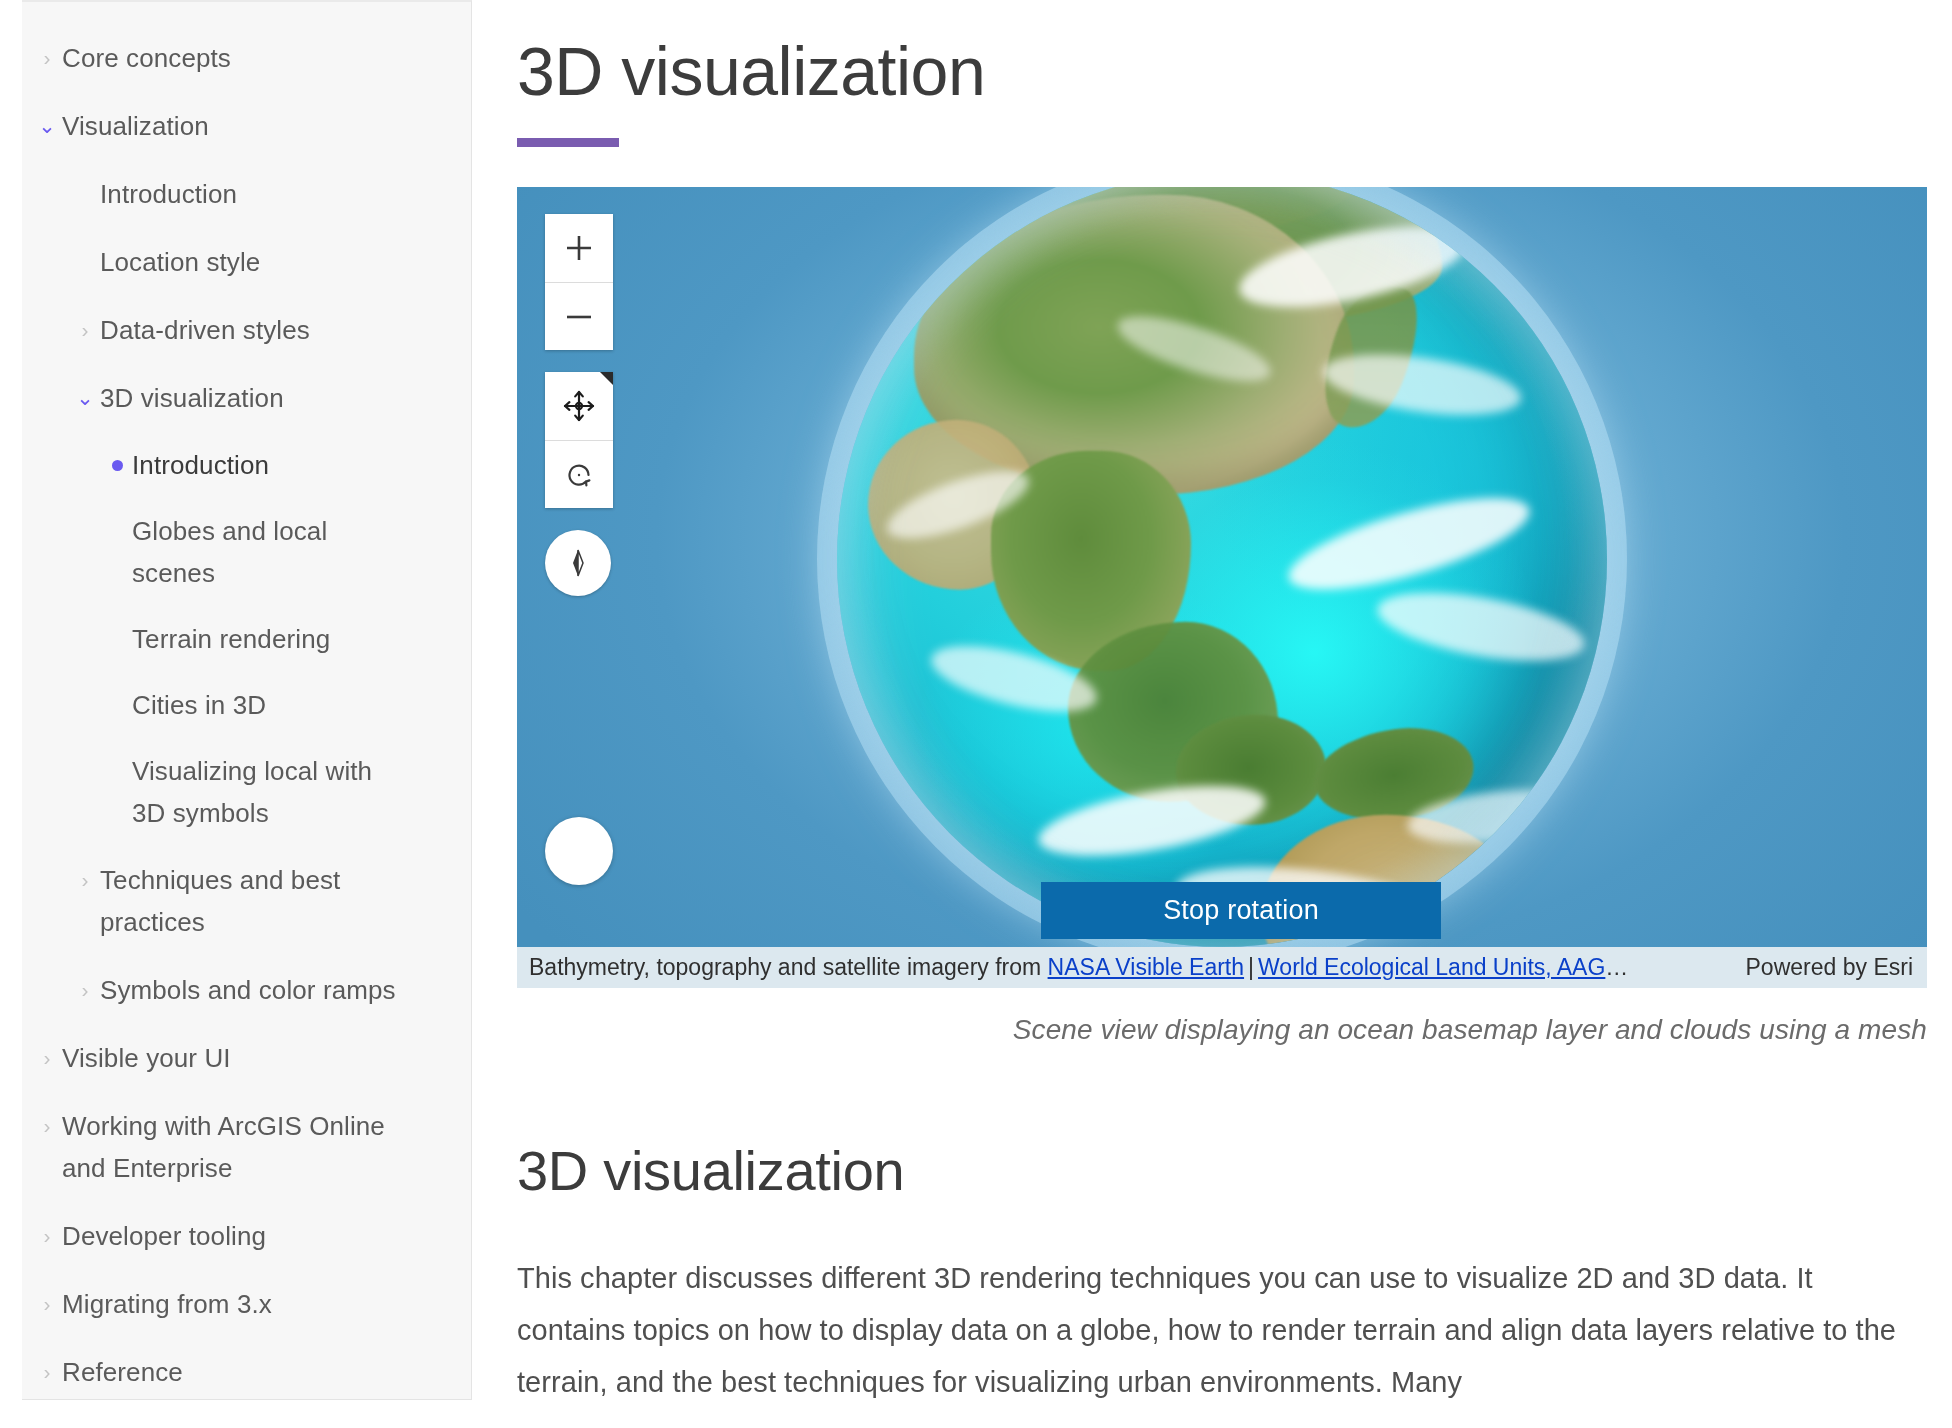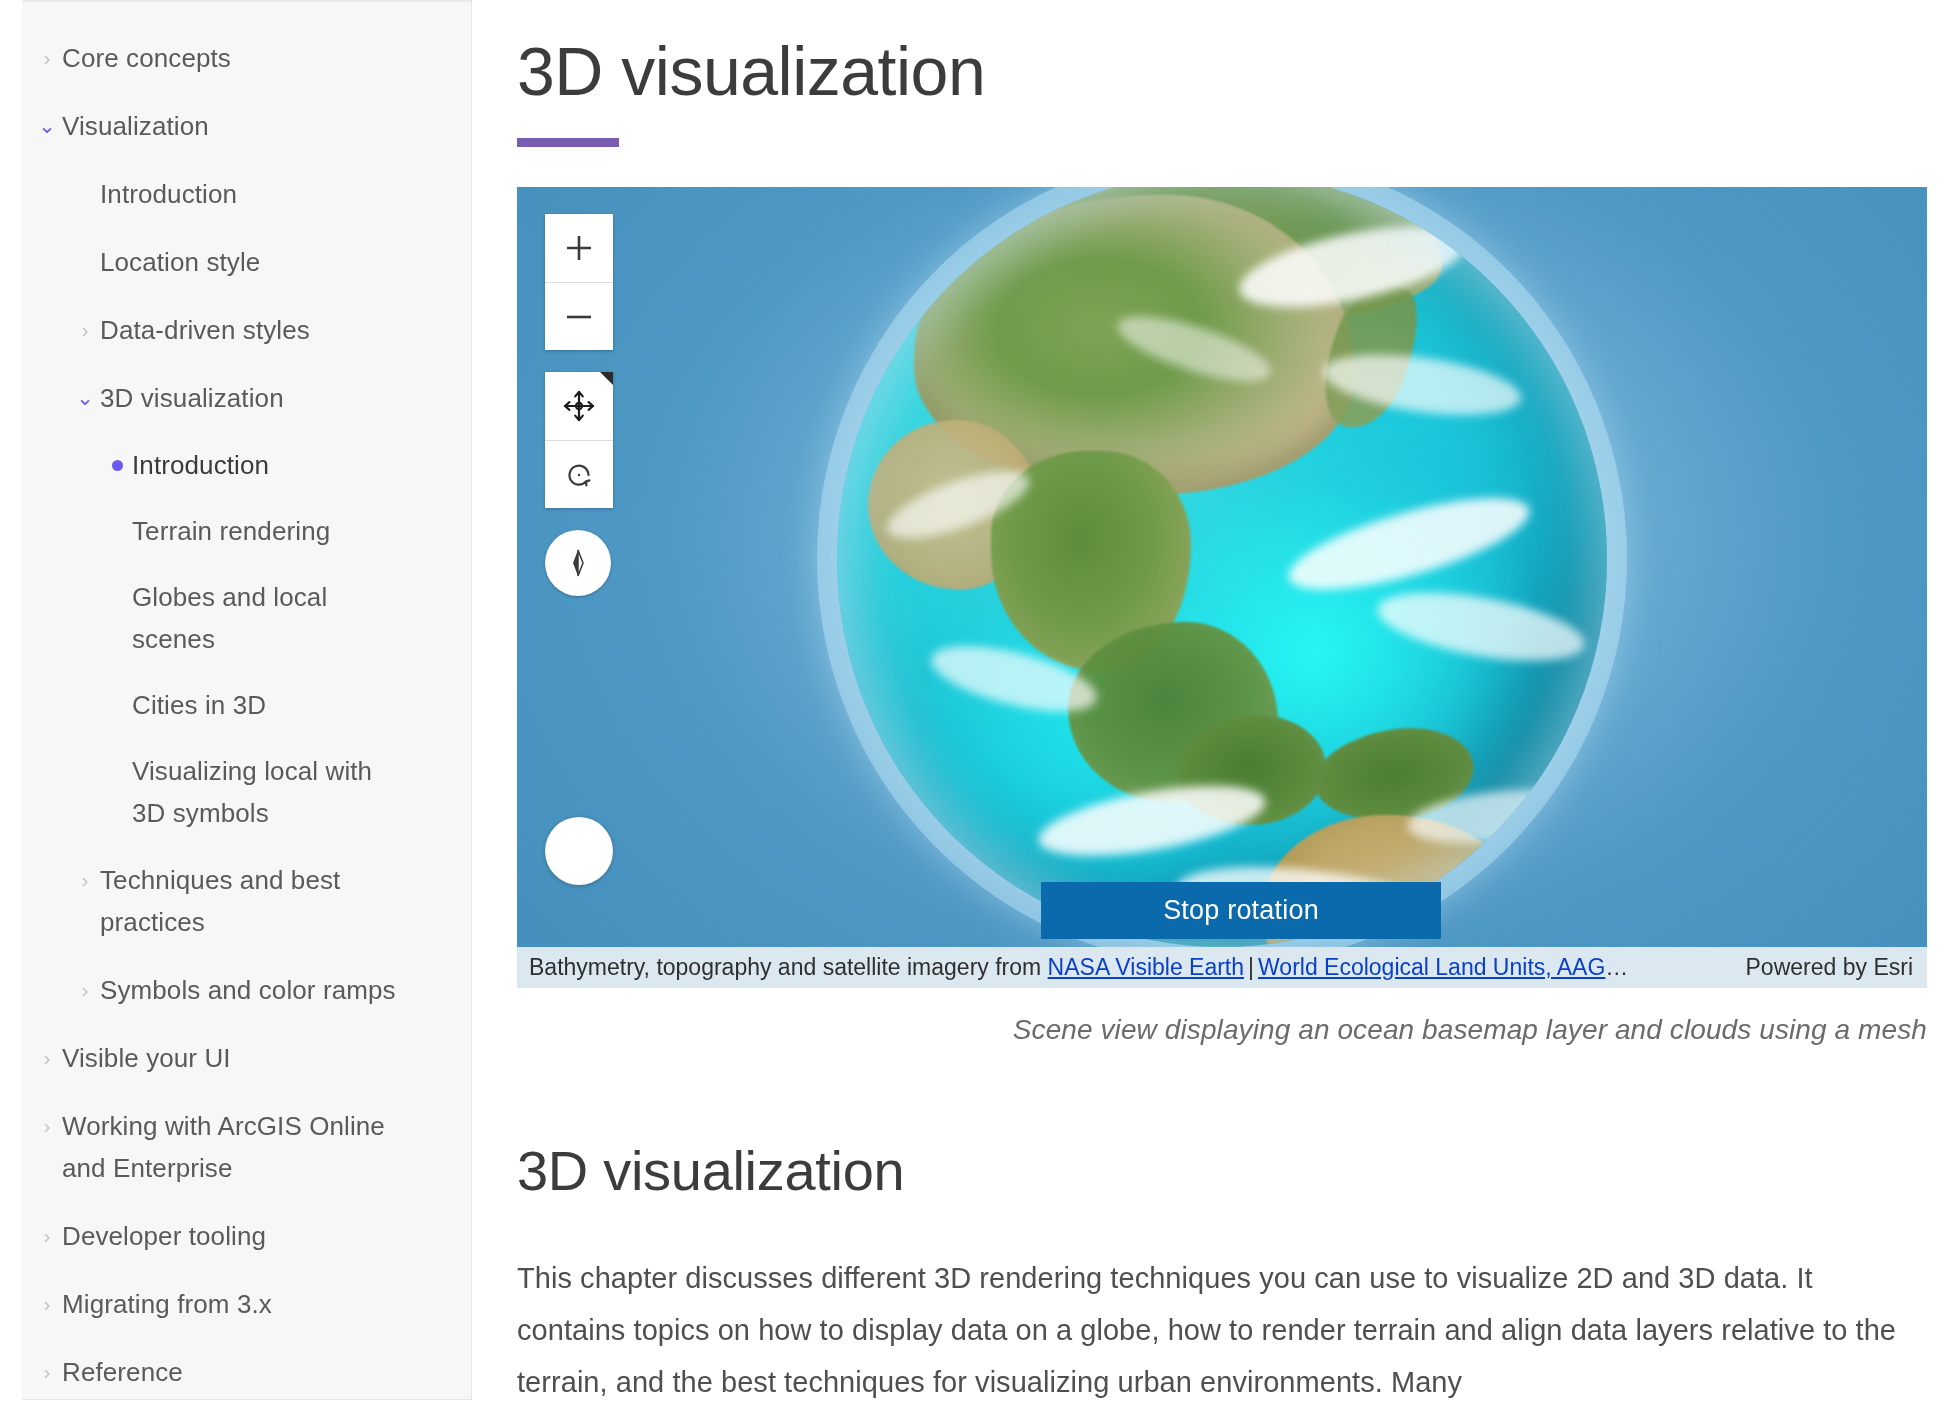--- a/index.html
+++ b/index.html
@@ -428,25 +428,25 @@
           <span class="lbl">3D visualization</span>
         </li>
         <li class="nav-item lvl2 active">
           <span class="bullet">
             <i></i>
           </span>
           <span class="lbl">Introduction</span>
         </li>
         <li class="nav-item lvl2">
           <span class="twist blank">›</span>
-          <span class="lbl">Terrain rendering</span>
+          <span class="lbl">Globes and local scenes</span>
         </li>
         <li class="nav-item lvl2">
           <span class="twist blank">›</span>
-          <span class="lbl">Globes and local scenes</span>
+          <span class="lbl">Terrain rendering</span>
         </li>
         <li class="nav-item lvl2">
           <span class="twist blank">›</span>
           <span class="lbl">Cities in 3D</span>
         </li>
         <li class="nav-item lvl2">
           <span class="twist blank">›</span>
           <span class="lbl">Visualizing local with 3D symbols</span>
         </li>
         <li class="nav-item lvl1">

